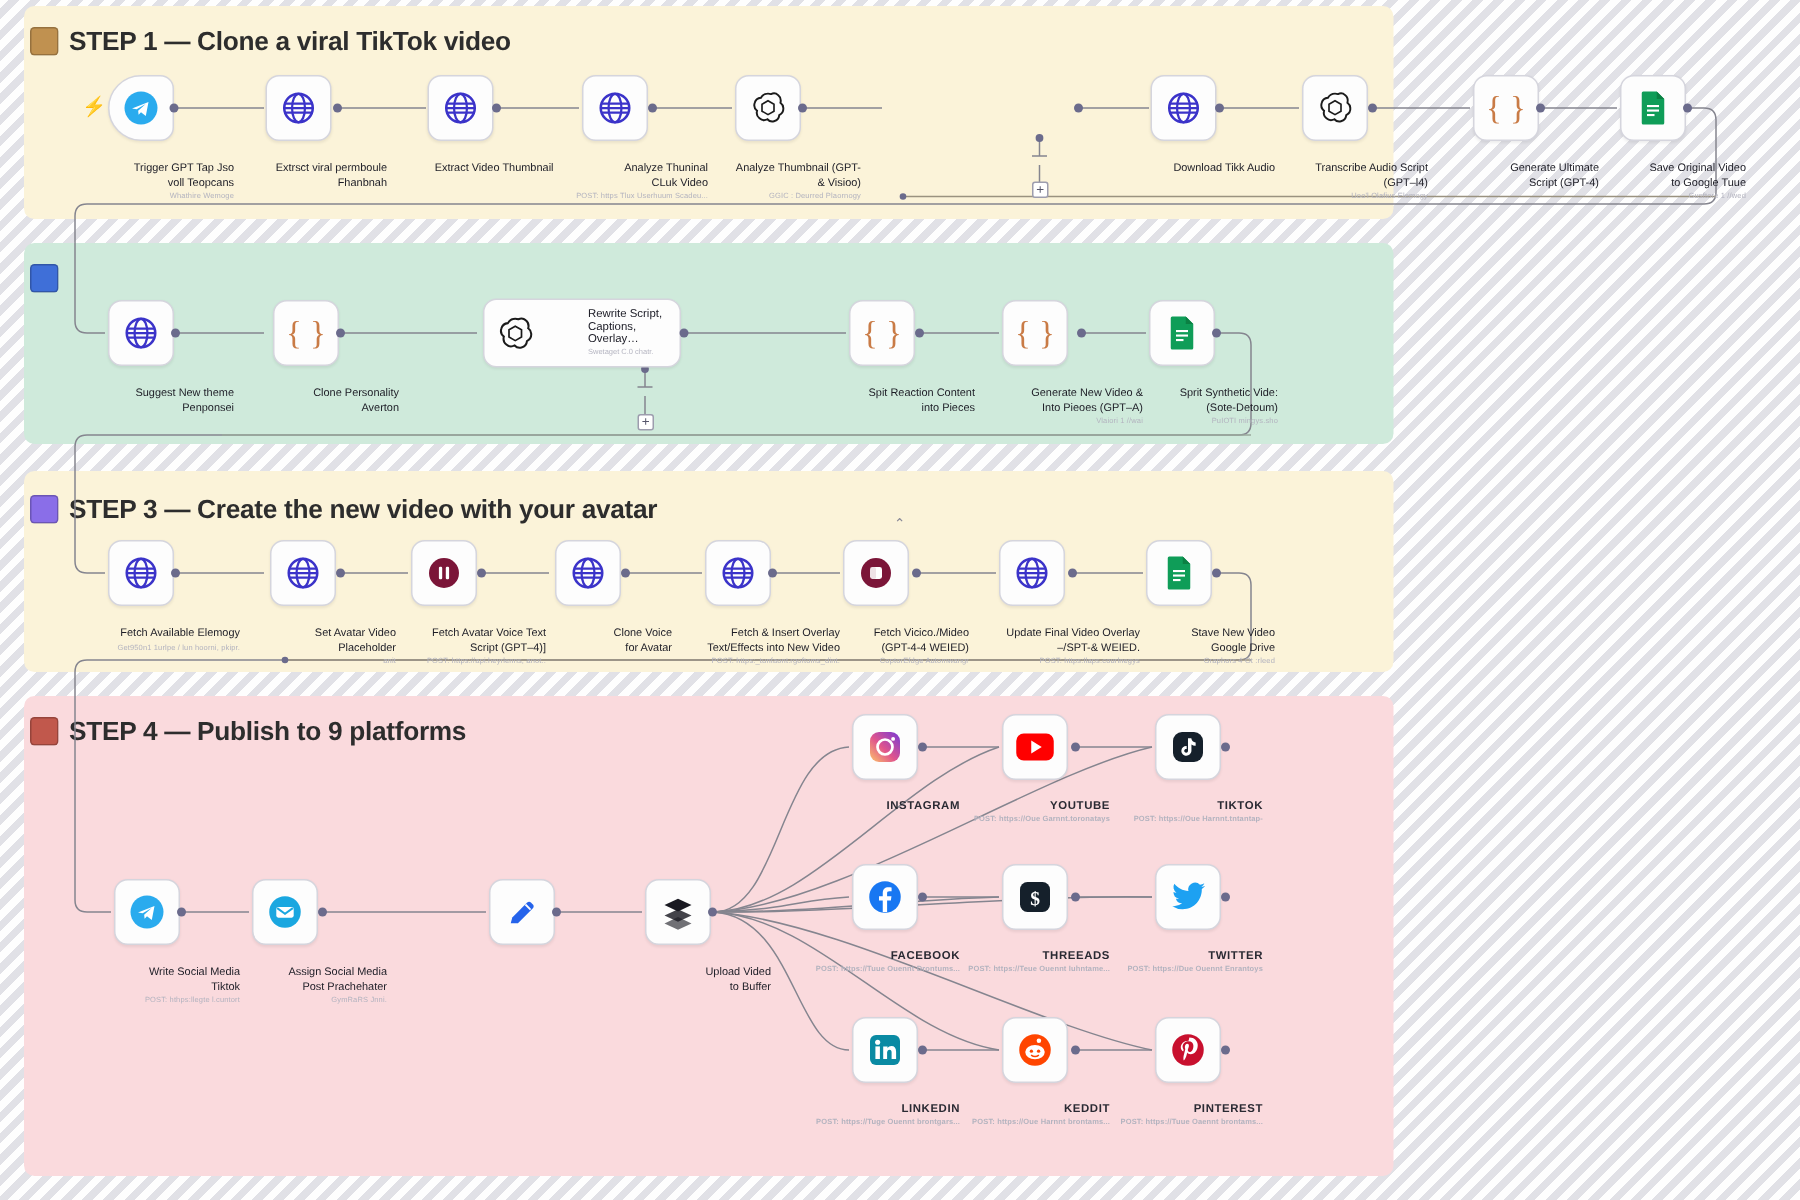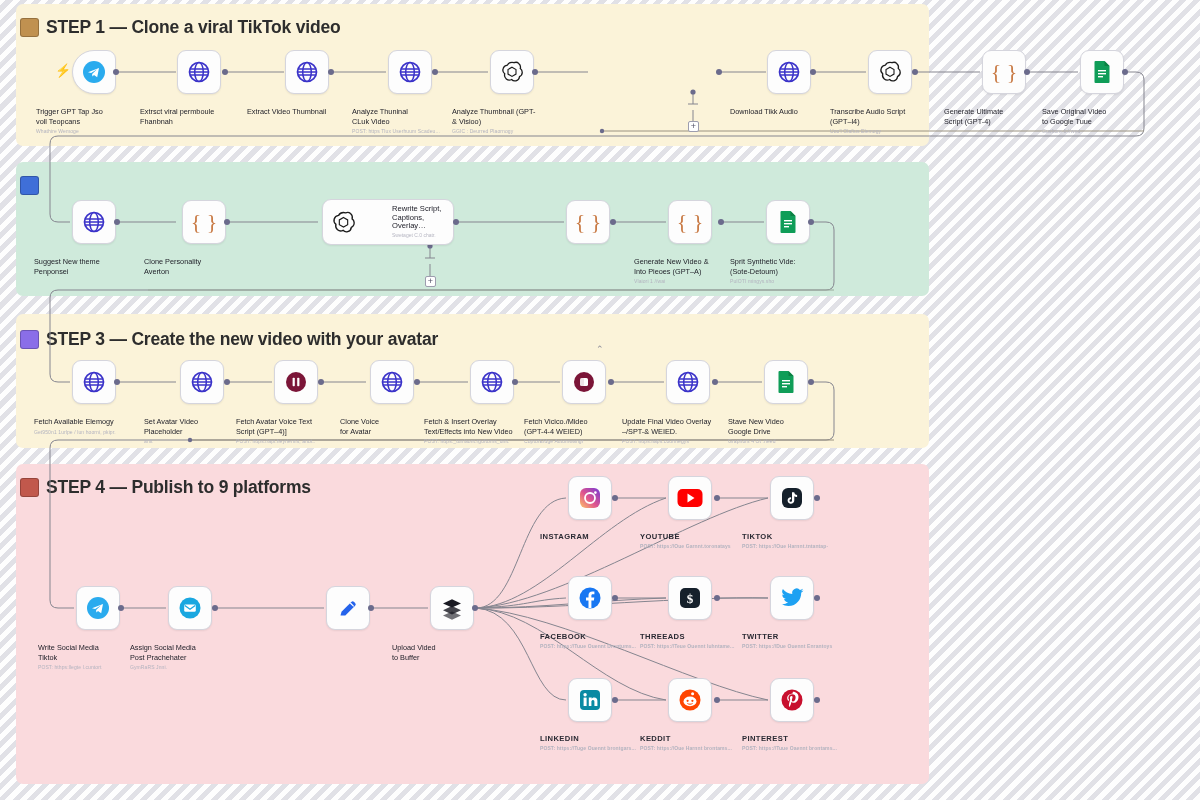--- a/index.html
+++ b/index.html
@@ -48,21 +48,21 @@
   .node.wide  { width: 132px; height: 46px; justify-content: flex-start;
                 padding: 0 8px; gap: 7px; border-radius: 9px; }
   .node.trigger { border-top-left-radius: 22px; border-bottom-left-radius: 22px; }
   .node-wide-text { display: flex; flex-direction: column; line-height: 1.12; }
   .node-wide-title { font-size: 7.6px; color: #20202a; font-weight: 400; }
   .node-wide-sub { font-size: 5px; color: #b6b6c2; margin-top: 2px;
                    filter: blur(0.35px); }
   
   .cap {
     position: absolute;
-    text-align: left;
+    text-align: right;
     font-size: 7.3px; color: #1d1d26; line-height: 1.28;
     white-space: pre-line; pointer-events: none;
   }
   .cap .sub {
     display: block; font-size: 5px; color: #b3b3bf; margin-top: 2px;
     filter: blur(0.4px); letter-spacing: .1px;
   }
   .cap.plat { font-size: 7.6px; font-weight: 600; letter-spacing: .4px; color: #2a2a33; }
   
   .port {
@@ -330,20 +330,24 @@
   </div>
   <div class="port" style="left:453px; top:219px;"></div>
   <div class="plusbtn" style="left:425px; top:276px;">
     <span>+</span>
   </div>
 
   <div class="node square" style="left:566px; top:200px;">
     <span style="font-size:22px;color:#c97b46;font-family:'Liberation Serif',serif;">{&nbsp;}</span>
   </div>
   <div class="port" style="left:610px; top:219px;"></div>
+  <div class="cap" style="left:528px; top:248px; width:122px;">
+    <span>Spit Reaction Content
+into Pieces</span><span class="sub"></span>
+  </div>
 
   <div class="node square" style="left:668px; top:200px;">
     <span style="font-size:22px;color:#c97b46;font-family:'Liberation Serif',serif;">{&nbsp;}</span>
   </div>
   <div class="port" style="left:718px; top:219px;"></div>
   <div class="cap" style="left:634px; top:248px; width:128px;">
     <span>Generate New Video &amp;
 Into Pieoes (GPT–A)</span><span class="sub">Vlaiori 1 //wai</span>
   </div>
 

